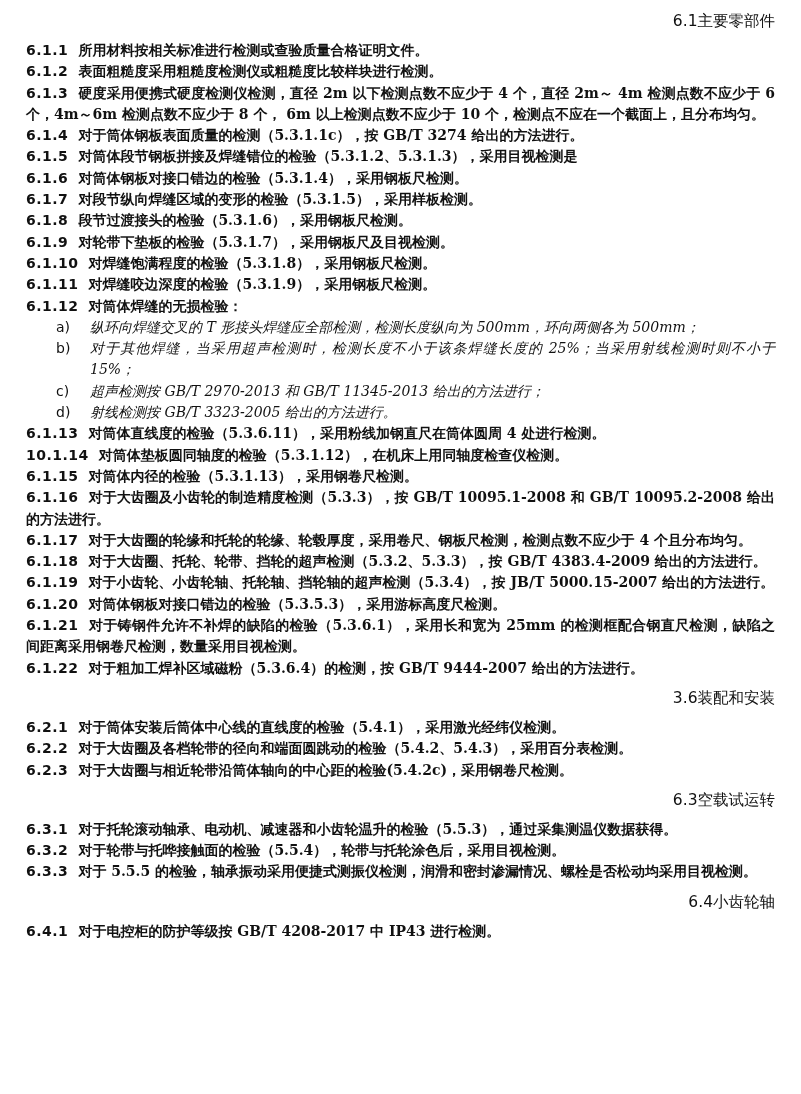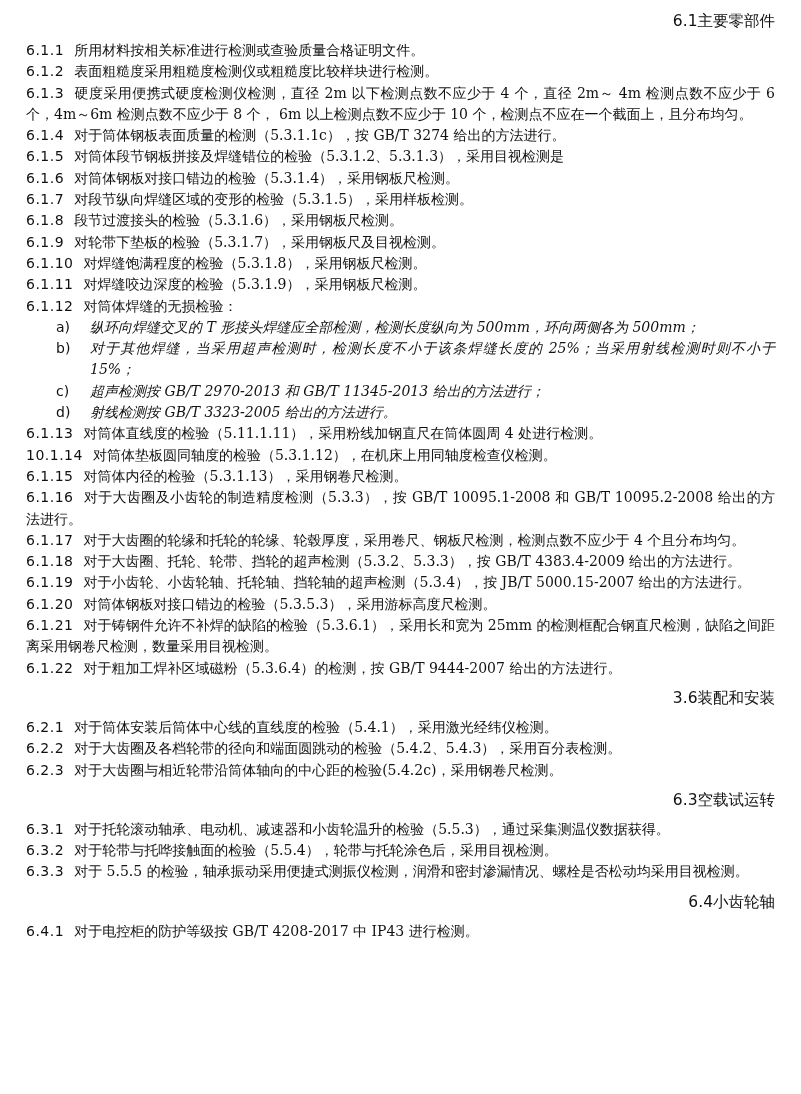--- a/index.html
+++ b/index.html
@@ -17,20 +17,21 @@
     margin: 2px 0 8px 0;
     white-space: nowrap;
     text-align: right;
   }
   .heading .num { display: inline-block; width: 50px; }
   .item {
     line-height: 21.3px;
     font-size: 14px;
     text-align: justify;
     text-align-last: left;
+    font-weight: bold;
   }
   .item .num {
     font-family: "DejaVu Sans", "Liberation Sans", sans-serif;
     font-size: 14px;
     margin-right: 10px;
     letter-spacing: 0.5px;
   }
   .sub {
     padding-left: 30px;
     line-height: 21.3px;
@@ -69,21 +70,21 @@
       <span class="txt">对于其他焊缝，当采用超声检测时，检测长度不小于该条焊缝长度的 25%；当采用射线检测时则不小于 15%；</span>
     </div>
   <div class="sub">
       <span class="lbl">c)</span>
       <span class="txt">超声检测按 GB/T 2970-2013 和 GB/T 11345-2013 给出的方法进行；</span>
     </div>
   <div class="sub">
       <span class="lbl">d)</span>
       <span class="txt">射线检测按 GB/T 3323-2005 给出的方法进行。</span>
     </div>
-  <div class="item"><span class="num">6.1.13</span><span>对筒体直线度的检验（5.11.1.11），采用粉线加钢直尺在筒体圆周 4 处进行检测。</span></div>
+  <div class="item"><span class="num">6.1.13</span><span>对筒体直线度的检验（5.3.6.11），采用粉线加钢直尺在筒体圆周 4 处进行检测。</span></div>
   <div class="item"><span class="num">10.1.14</span><span>对筒体垫板圆同轴度的检验（5.3.1.12），在机床上用同轴度检查仪检测。</span></div>
   <div class="item"><span class="num">6.1.15</span><span>对筒体内径的检验（5.3.1.13），采用钢卷尺检测。</span></div>
   <div class="item"><span class="num">6.1.16</span><span>对于大齿圈及小齿轮的制造精度检测（5.3.3），按 GB/T 10095.1-2008 和 GB/T 10095.2-2008 给出的方法进行。</span></div>
   <div class="item"><span class="num">6.1.17</span><span>对于大齿圈的轮缘和托轮的轮缘、轮毂厚度，采用卷尺、钢板尺检测，检测点数不应少于 4 个且分布均匀。</span></div>
   <div class="item"><span class="num">6.1.18</span><span>对于大齿圈、托轮、轮带、挡轮的超声检测（5.3.2、5.3.3），按 GB/T 4383.4-2009 给出的方法进行。</span></div>
   <div class="item"><span class="num">6.1.19</span><span>对于小齿轮、小齿轮轴、托轮轴、挡轮轴的超声检测（5.3.4），按 JB/T 5000.15-2007 给出的方法进行。</span></div>
   <div class="item"><span class="num">6.1.20</span><span>对筒体钢板对接口错边的检验（5.3.5.3），采用游标高度尺检测。</span></div>
   <div class="item"><span class="num">6.1.21</span><span>对于铸钢件允许不补焊的缺陷的检验（5.3.6.1），采用长和宽为 25mm 的检测框配合钢直尺检测，缺陷之间距离采用钢卷尺检测，数量采用目视检测。</span></div>
   <div class="item"><span class="num">6.1.22</span><span>对于粗加工焊补区域磁粉（5.3.6.4）的检测，按 GB/T 9444-2007 给出的方法进行。</span></div>
 

